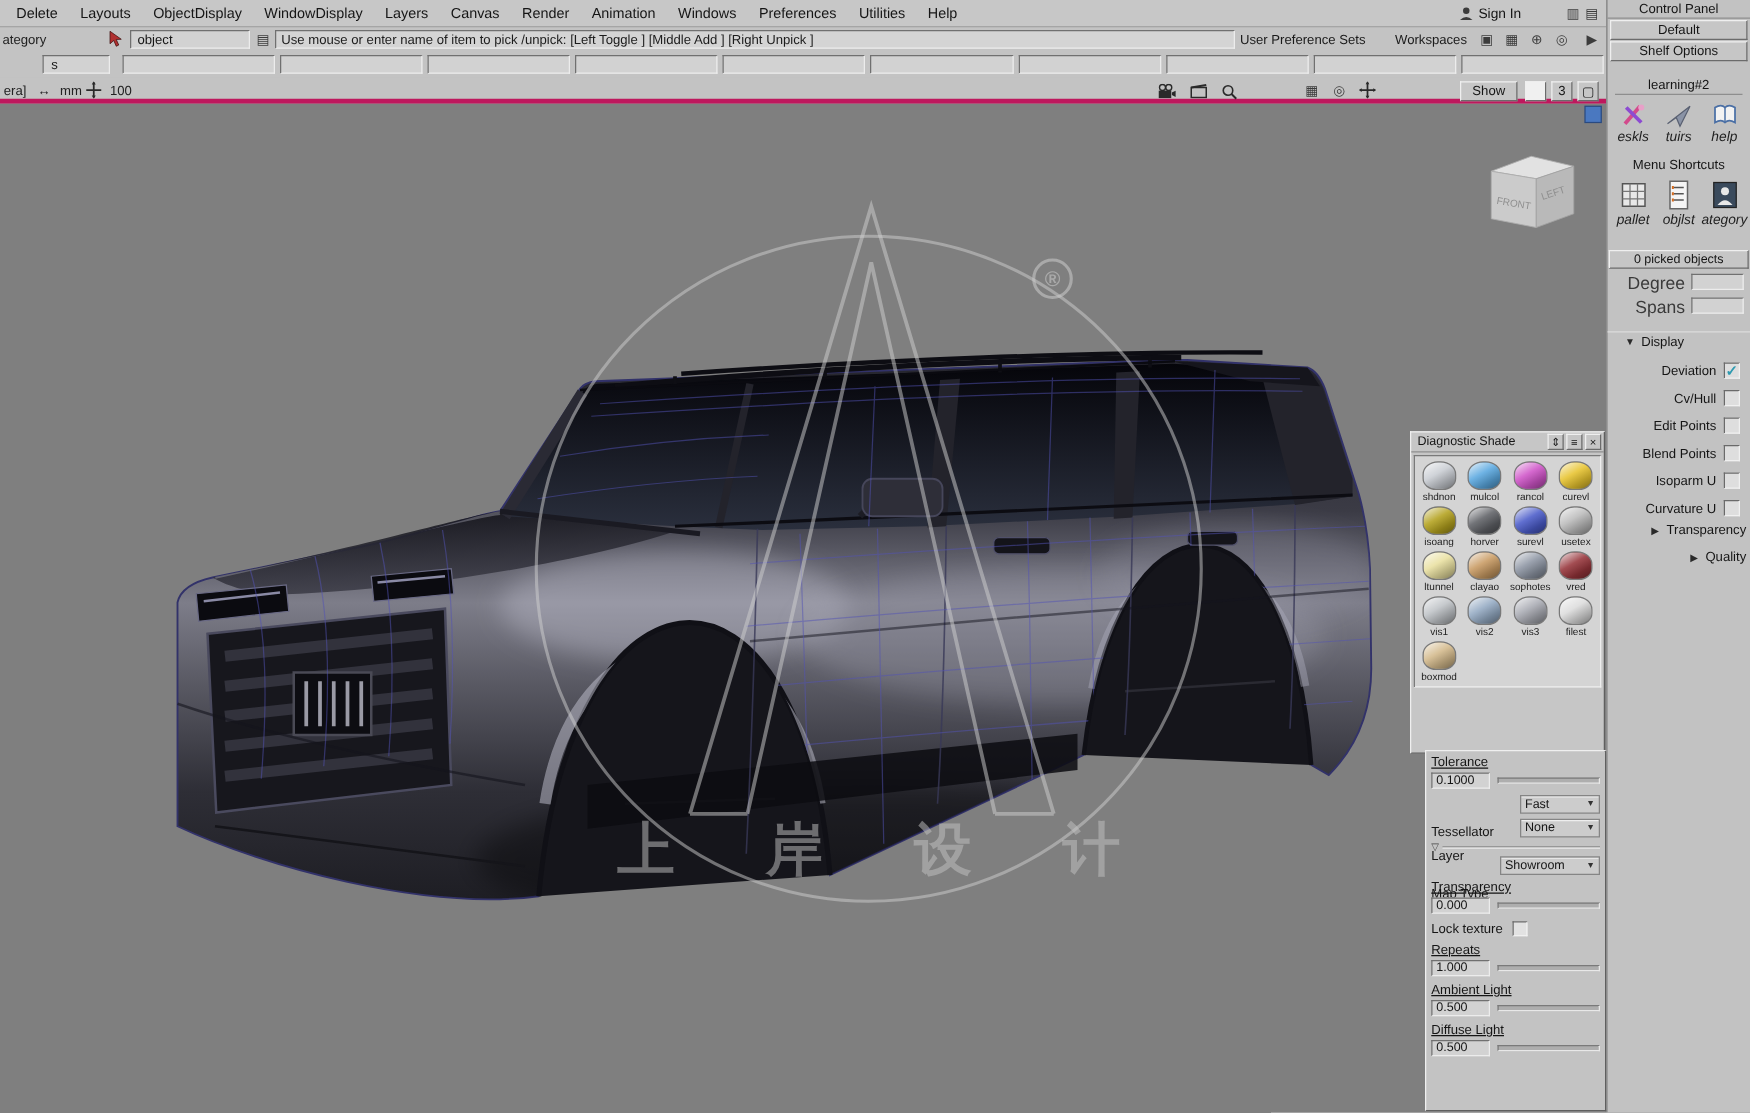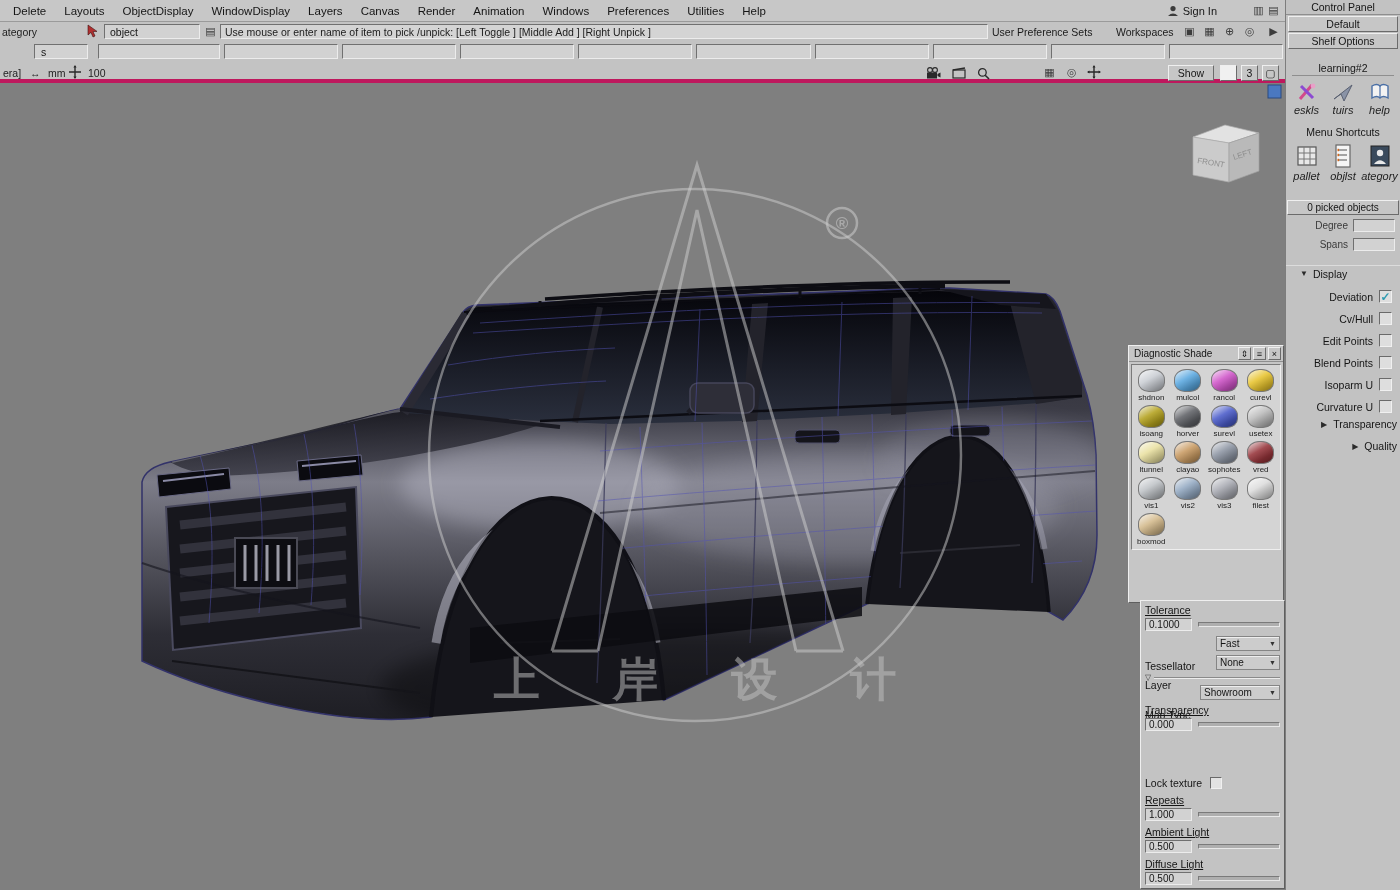--- a/index.html
+++ b/index.html
@@ -55,21 +55,21 @@
   .cp-tab { height:15px; margin:12px 6px 0; display:flex; align-items:center; justify-content:center; font-size:10.5px;
             border-bottom:1px solid #8e8e8e; }
   .icon-row { display:flex; justify-content:space-between; padding:5px 4px 2px; }
   .icon-item { width:33px; display:flex; flex-direction:column; align-items:center; gap:1px; }
   .icon-item .lbl { font-size:11px; color:#1e1e1e;font-style:italic; }
   .cp-subtitle { margin-top:8px; text-align:center; font-size:10.5px; }
   .cp-bar { height:15px; margin:16px 1px 0; display:flex; align-items:center; justify-content:center; font-size:10px; }
   .cp-field-row { display:flex; justify-content:flex-end; align-items:center; gap:5px; height:17px;
                   padding-right:5px; margin-top:2px; }
   .cp-field-row:first-of-type { margin-top:26px; }
-  .cp-field-label { font-size:10px; color:#3a3a3a;text-align:center; }
+  .cp-field-label { font-size:14px; color:#3a3a3a;text-align:center; }
   .cp-mini-field { width:42px; height:13px; }
   .cp-display-header { display:flex; align-items:center; gap:5px; padding-left:14px; height:16px; margin-top:12px;
                        font-size:10.5px; border-top:1px solid #dcdcdc; }
   .tri { font-size:8px; color:#2a2a2a; }
   .cp-check-row { display:flex; justify-content:flex-end; align-items:flex-end; gap:6px; height:22px; padding-right:8px; }
   .cp-check-label { font-size:10.5px; }
   .cp-checkbox { width:13px; height:13px; background:#dedede; border:1px solid;
                  border-color:#6a6a6a #f0f0f0 #f0f0f0 #6a6a6a; display:inline-flex; align-items:center; justify-content:center; }
   .cp-checkbox[data-checked="true"]::after { content:"✓"; color:#2e9ab0; font-weight:bold; font-size:12px; line-height:1; }
   .cp-sec-row { display:flex; justify-content:flex-end; align-items:center; gap:6px; height:22px; padding-right:3px; font-size:10.5px; }
@@ -98,21 +98,21 @@
                 border-color:#7a7a7a #e8e8e8 #e8e8e8 #7a7a7a; }
   .opt-combo-row { display:flex; align-items:center; justify-content:space-between; padding:2px 1px; height:19px; }
   .opt-inline-label { font-size:10.5px;margin-top:44px; }
   .combo { display:flex; align-items:center; justify-content:space-between; border:1px solid #858585;
            background:#cccccc; box-shadow:inset 0 1px 0 #eee; padding:0 3px; height:15px; font-size:10px; }
   .combo.w64 { width:64px; } .combo.w76 { width:80px; }
   .combo-arrow { font-size:7px; color:#333; margin-left:4px; }
   .opt-sep { display:flex; align-items:center; height:11px; gap:3px; padding:0 1px; }
   .sep-tri { font-size:8px; color:#444; }
   .sep-line { flex:1; height:2px; border-top:1px solid #8a8a8a; border-bottom:1px solid #ececec; }
-  .opt-check-row { display:flex; align-items:center; gap:8px; height:18px; padding:0 1px; font-size:10.5px;margin-top:40px; }
+  .opt-check-row { display:flex; align-items:center; gap:8px; height:18px; padding:0 1px; font-size:10.5px; }
   .opt-checkbox { width:12px; height:12px; background:#e2e2e2; border:1px solid;
                   border-color:#6a6a6a #f0f0f0 #f0f0f0 #6a6a6a; }
 </style>
 </head>
 <body>
 
 <div id="app">
 
   <div class="menubar">
     <span class="menu-item">Delete</span>

